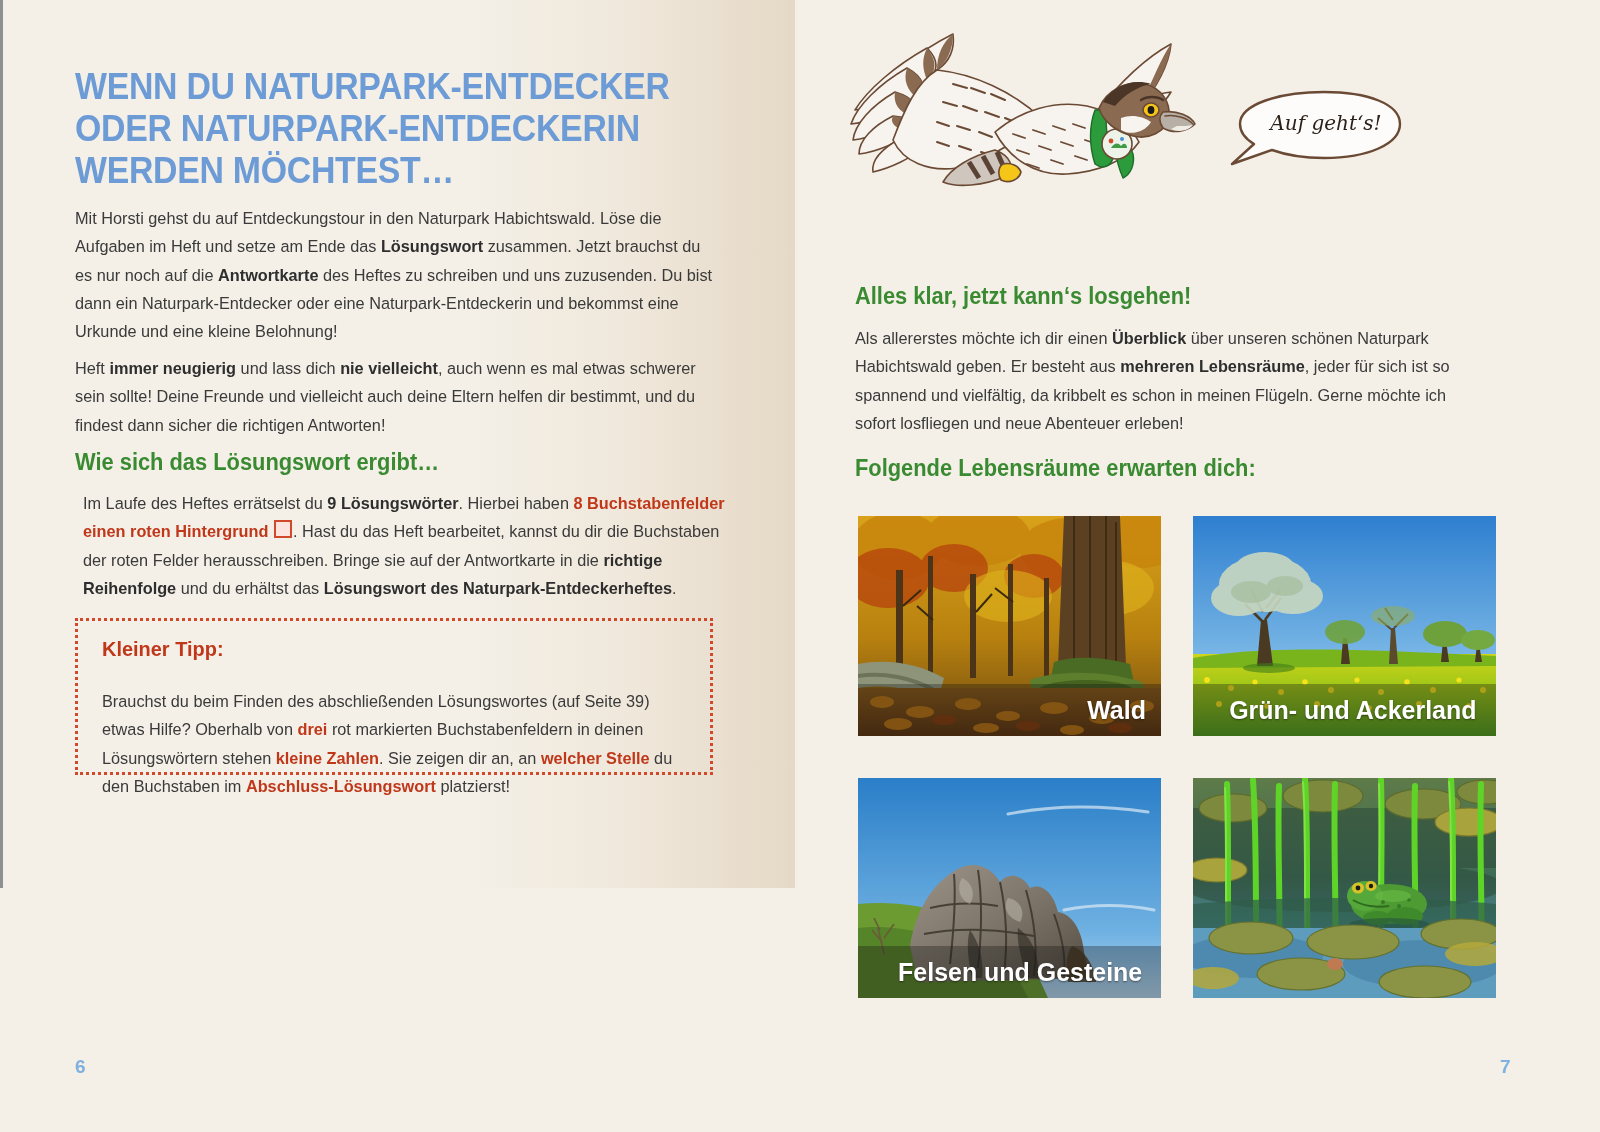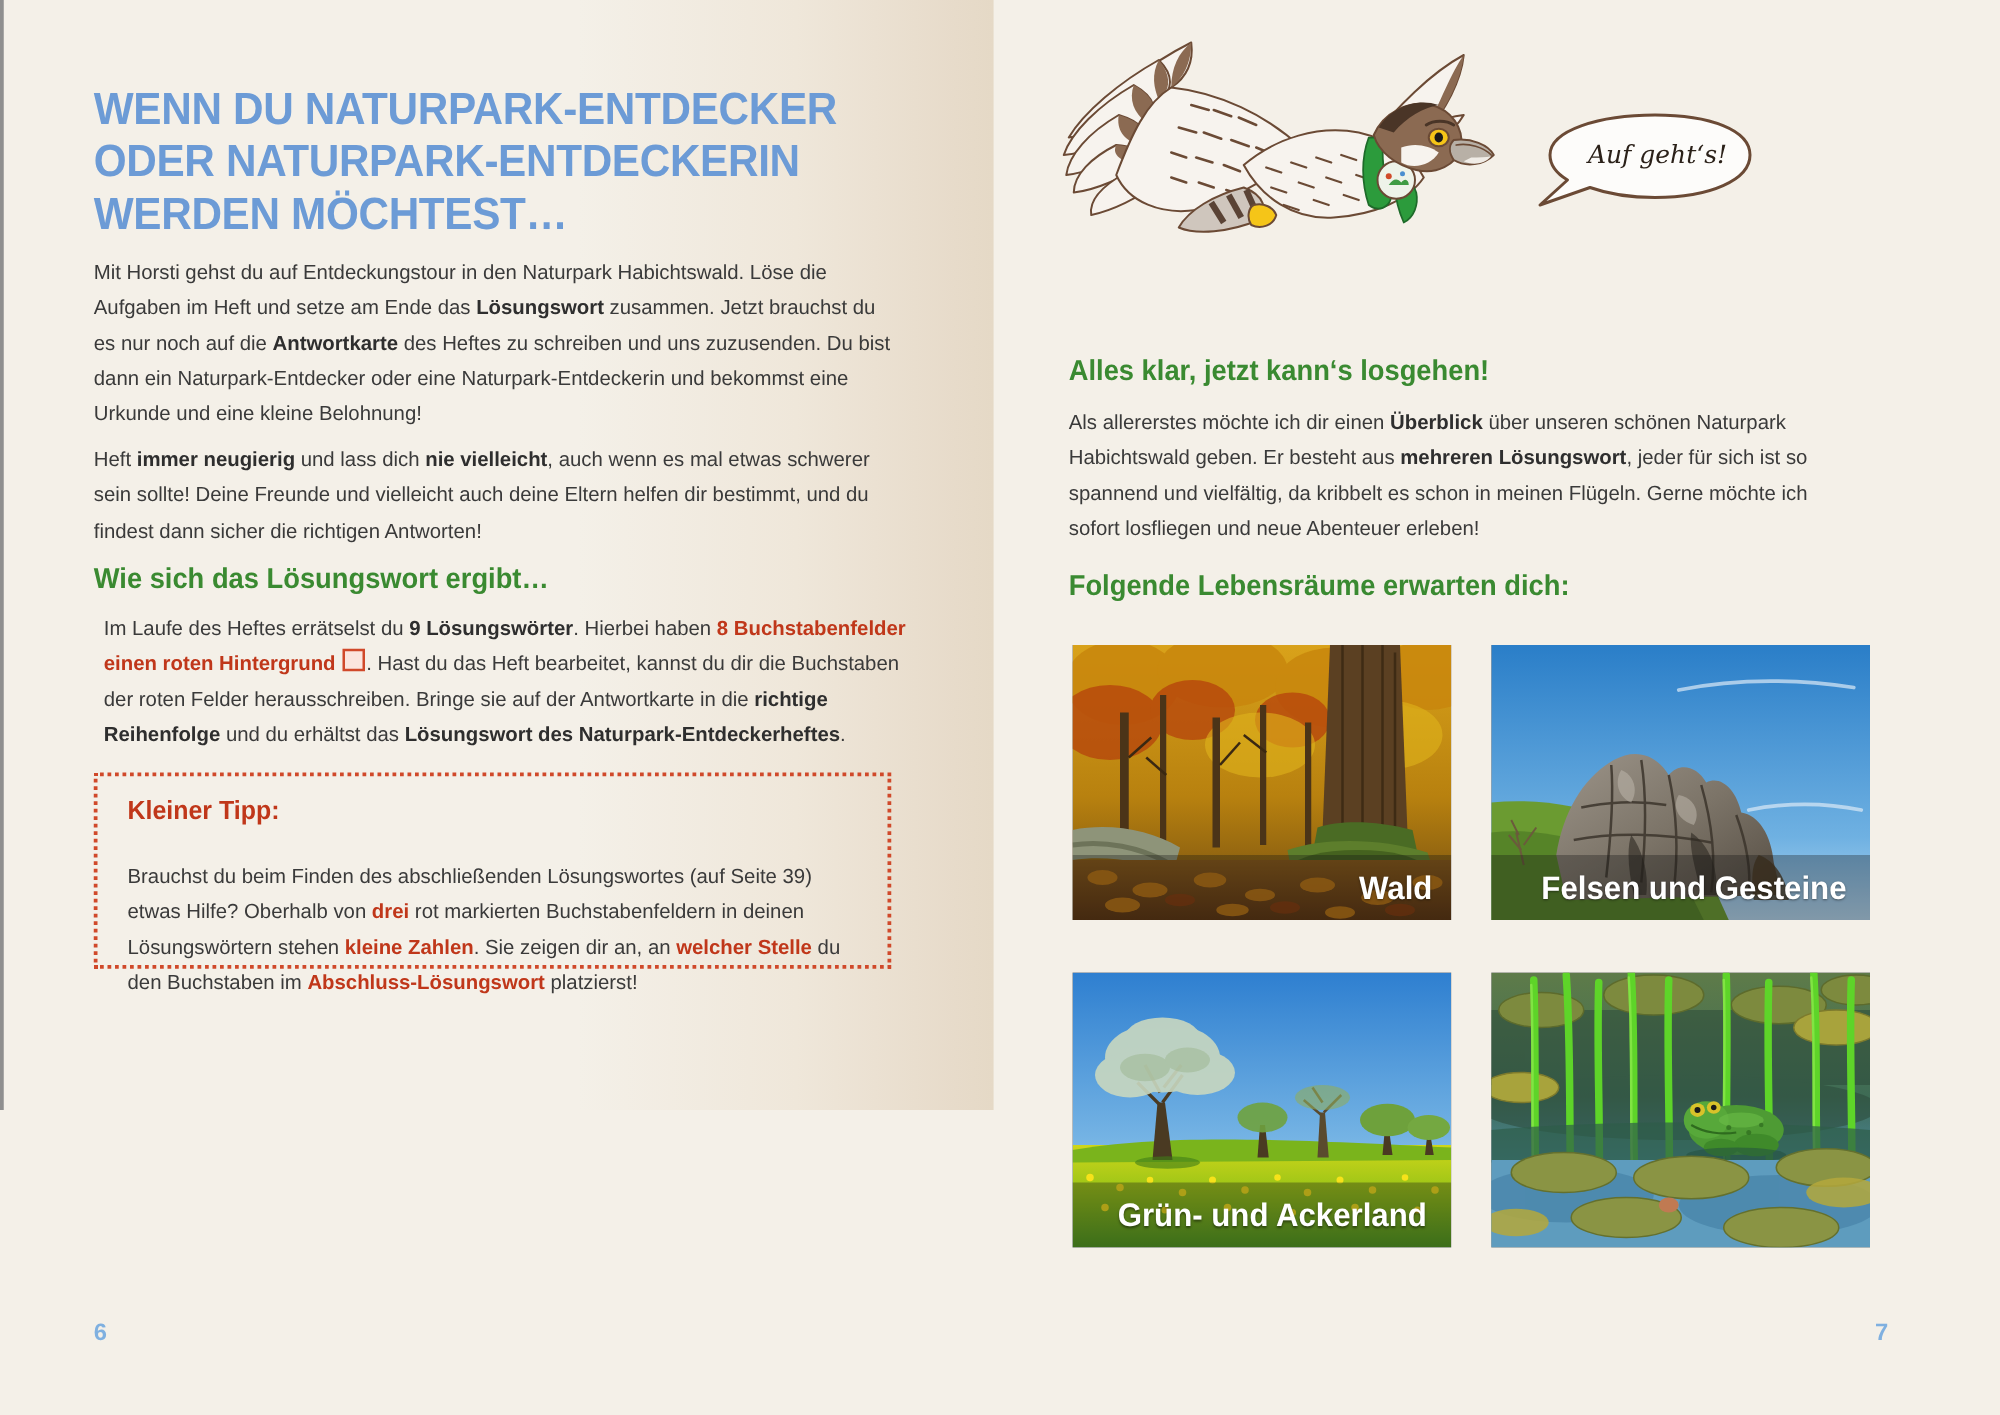--- a/index.html
+++ b/index.html
@@ -319,21 +319,21 @@
       <path d="M96 4 C140 4 172 16 172 36 C172 56 140 70 96 70 C76 70 58 67 44 62 L4 76 L26 56 C16 50 12 44 12 36 C12 16 52 4 96 4 Z" fill="#fdfcfa" stroke="#6b4a35" stroke-width="2.4" stroke-linejoin="round"></path>
     </svg>
     <div style="position:absolute;left:0;top:0;width:180px;height:70px;display:flex;align-items:center;justify-content:center;">
       <span style="font-family:'DejaVu Serif',serif;font-style:italic;font-size:20px;color:#2b2119;padding-left:16px;">Auf geht‘s!</span>
     </div>
   </div>
 
   <div class="sub-heading-green sh-alles">Alles klar, jetzt kann‘s losgehen!</div>
 
   <div class="body-text para-right">
-    <span>Als allererstes möchte ich dir einen </span><b>Überblick</b><span> über unseren schönen Naturpark Habichtswald geben. Er besteht aus </span><b>mehreren Lösungswort</b><span>, jeder für sich ist so spannend und vielfältig, da kribbelt es schon in meinen Flügeln. Gerne möchte ich sofort losfliegen und neue Abenteuer erleben!</span>
+    <span>Als allererstes möchte ich dir einen </span><b>Überblick</b><span> über unseren schönen Naturpark Habichtswald geben. Er besteht aus </span><b>mehreren Lebensräume</b><span>, jeder für sich ist so spannend und vielfältig, da kribbelt es schon in meinen Flügeln. Gerne möchte ich sofort losfliegen und neue Abenteuer erleben!</span>
   </div>
 
   <div class="sub-heading-green sh-folgende">Folgende Lebensräume erwarten dich:</div>
 
   <div class="photo-grid">
 
     <div class="photo-card">
       <svg class="photo-art" viewBox="0 0 303 220" preserveAspectRatio="none" xmlns="http://www.w3.org/2000/svg">
         <defs>
           <linearGradient id="waldSky" x1="0" y1="0" x2="0" y2="1">
@@ -412,78 +412,20 @@
         </g>
       </svg>
       <div class="photo-caption">
         <span>Wald</span>
       </div>
     </div>
 
     <div class="photo-card">
       <svg class="photo-art" viewBox="0 0 303 220" preserveAspectRatio="none" xmlns="http://www.w3.org/2000/svg">
         <defs>
-          <linearGradient id="rockSky" x1="0" y1="0" x2="0" y2="1">
-            <stop offset="0%" stop-color="#2a7ec8"></stop>
-              <stop offset="70%" stop-color="#6fb1e2"></stop>
-              <stop offset="100%" stop-color="#b6d8f0"></stop>
-          </linearGradient>
-          <linearGradient id="rockFace" x1="0" y1="0" x2="1" y2="1">
-            <stop offset="0%" stop-color="#9c9489"></stop>
-              <stop offset="50%" stop-color="#7c7468"></stop>
-              <stop offset="100%" stop-color="#544c42"></stop>
-          </linearGradient>
-        </defs>
-        <rect width="303" height="220" fill="url(#rockSky)"></rect>
-        <g stroke="#dbeaf6" stroke-width="3" fill="none" opacity="0.7" stroke-linecap="round">
-          <path d="M150 36 C190 28 236 26 290 34"></path>
-          <path d="M206 132 C236 126 266 126 296 132"></path>
-        </g>
-
-        <path d="M0 126 C60 120 120 140 170 176 L190 220 L0 220 Z" fill="#6b9b31"></path>
-        <path d="M0 150 C50 144 110 164 160 200 L170 220 L0 220 Z" fill="#568428"></path>
-
-        <path d="M52 168 C58 132 74 106 98 92 C116 82 132 88 142 104 C150 94 164 96 172 110
-                 C184 104 196 116 200 134 C214 136 224 152 226 174 L232 200 L60 204 Z" fill="url(#rockFace)"></path>
-        <g stroke="#3c352c" stroke-width="2" fill="none" opacity="0.85">
-          <path d="M96 96 C98 120 96 150 92 186"></path>
-          <path d="M120 92 C124 118 124 152 120 190"></path>
-          <path d="M142 104 C148 132 150 164 146 196"></path>
-          <path d="M168 112 C176 140 180 170 176 198"></path>
-          <path d="M196 136 C204 158 208 178 206 198"></path>
-          <path d="M72 130 C90 126 116 124 140 128"></path>
-          <path d="M66 156 C96 150 136 150 176 158"></path>
-        </g>
-        <g fill="#bdb6ab" opacity="0.55">
-          <path d="M104 100 C114 104 118 116 112 126 C102 122 98 110 104 100 Z"></path>
-          <path d="M150 120 C162 122 168 134 162 144 C150 140 144 130 150 120 Z"></path>
-        </g>
-        <g fill="#2e2922" opacity="0.6">
-          <path d="M160 150 C174 160 182 178 180 200 L168 200 C164 180 158 164 160 150 Z"></path>
-          <path d="M112 152 C122 166 126 184 124 200 L114 200 C110 182 108 164 112 152 Z"></path>
-        </g>
-
-        <g stroke="#6b5a3c" stroke-width="1.6" fill="none">
-          <path d="M26 176 l-6 -26"></path>
-            <path d="M24 164 l-10 -12"></path>
-            <path d="M26 160 l10 -14"></path>
-            <path d="M22 152 l-6 -12"></path>
-        </g>
-        <g fill="#4a3a22" opacity="0.8">
-          <path d="M214 168 C226 172 236 186 238 204 L210 204 C208 188 208 176 214 168 Z"></path>
-        </g>
-      </svg>
-      <div class="photo-caption">
-        <span>Felsen und Gesteine</span>
-      </div>
-    </div>
-
-    <div class="photo-card">
-      <svg class="photo-art" viewBox="0 0 303 220" preserveAspectRatio="none" xmlns="http://www.w3.org/2000/svg">
-        <defs>
           <linearGradient id="meadowSky" x1="0" y1="0" x2="0" y2="1">
             <stop offset="0%" stop-color="#2e7fd0"></stop>
               <stop offset="60%" stop-color="#74b3e4"></stop>
               <stop offset="100%" stop-color="#bedcf2"></stop>
           </linearGradient>
           <linearGradient id="meadowGrass" x1="0" y1="0" x2="0" y2="1">
             <stop offset="0%" stop-color="#cfd61a"></stop>
               <stop offset="40%" stop-color="#9fc617"></stop>
               <stop offset="100%" stop-color="#4f9a1e"></stop>
           </linearGradient>
@@ -551,20 +493,78 @@
           <circle cx="26" cy="188" r="3"></circle>
             <circle cx="74" cy="190" r="2.8"></circle>
             <circle cx="124" cy="188" r="3"></circle>
           <circle cx="176" cy="192" r="2.8"></circle>
             <circle cx="226" cy="188" r="3"></circle>
             <circle cx="276" cy="190" r="2.8"></circle>
         </g>
       </svg>
       <div class="photo-caption">
         <span>Grün- und Ackerland</span>
+      </div>
+    </div>
+
+    <div class="photo-card">
+      <svg class="photo-art" viewBox="0 0 303 220" preserveAspectRatio="none" xmlns="http://www.w3.org/2000/svg">
+        <defs>
+          <linearGradient id="rockSky" x1="0" y1="0" x2="0" y2="1">
+            <stop offset="0%" stop-color="#2a7ec8"></stop>
+              <stop offset="70%" stop-color="#6fb1e2"></stop>
+              <stop offset="100%" stop-color="#b6d8f0"></stop>
+          </linearGradient>
+          <linearGradient id="rockFace" x1="0" y1="0" x2="1" y2="1">
+            <stop offset="0%" stop-color="#9c9489"></stop>
+              <stop offset="50%" stop-color="#7c7468"></stop>
+              <stop offset="100%" stop-color="#544c42"></stop>
+          </linearGradient>
+        </defs>
+        <rect width="303" height="220" fill="url(#rockSky)"></rect>
+        <g stroke="#dbeaf6" stroke-width="3" fill="none" opacity="0.7" stroke-linecap="round">
+          <path d="M150 36 C190 28 236 26 290 34"></path>
+          <path d="M206 132 C236 126 266 126 296 132"></path>
+        </g>
+
+        <path d="M0 126 C60 120 120 140 170 176 L190 220 L0 220 Z" fill="#6b9b31"></path>
+        <path d="M0 150 C50 144 110 164 160 200 L170 220 L0 220 Z" fill="#568428"></path>
+
+        <path d="M52 168 C58 132 74 106 98 92 C116 82 132 88 142 104 C150 94 164 96 172 110
+                 C184 104 196 116 200 134 C214 136 224 152 226 174 L232 200 L60 204 Z" fill="url(#rockFace)"></path>
+        <g stroke="#3c352c" stroke-width="2" fill="none" opacity="0.85">
+          <path d="M96 96 C98 120 96 150 92 186"></path>
+          <path d="M120 92 C124 118 124 152 120 190"></path>
+          <path d="M142 104 C148 132 150 164 146 196"></path>
+          <path d="M168 112 C176 140 180 170 176 198"></path>
+          <path d="M196 136 C204 158 208 178 206 198"></path>
+          <path d="M72 130 C90 126 116 124 140 128"></path>
+          <path d="M66 156 C96 150 136 150 176 158"></path>
+        </g>
+        <g fill="#bdb6ab" opacity="0.55">
+          <path d="M104 100 C114 104 118 116 112 126 C102 122 98 110 104 100 Z"></path>
+          <path d="M150 120 C162 122 168 134 162 144 C150 140 144 130 150 120 Z"></path>
+        </g>
+        <g fill="#2e2922" opacity="0.6">
+          <path d="M160 150 C174 160 182 178 180 200 L168 200 C164 180 158 164 160 150 Z"></path>
+          <path d="M112 152 C122 166 126 184 124 200 L114 200 C110 182 108 164 112 152 Z"></path>
+        </g>
+
+        <g stroke="#6b5a3c" stroke-width="1.6" fill="none">
+          <path d="M26 176 l-6 -26"></path>
+            <path d="M24 164 l-10 -12"></path>
+            <path d="M26 160 l10 -14"></path>
+            <path d="M22 152 l-6 -12"></path>
+        </g>
+        <g fill="#4a3a22" opacity="0.8">
+          <path d="M214 168 C226 172 236 186 238 204 L210 204 C208 188 208 176 214 168 Z"></path>
+        </g>
+      </svg>
+      <div class="photo-caption">
+        <span>Felsen und Gesteine</span>
       </div>
     </div>
 
     <div class="photo-card">
       <svg class="photo-art" viewBox="0 0 303 220" preserveAspectRatio="none" xmlns="http://www.w3.org/2000/svg">
         <defs>
           <linearGradient id="pondWater" x1="0" y1="0" x2="0" y2="1">
             <stop offset="0%" stop-color="#5e7b49"></stop>
               <stop offset="45%" stop-color="#3e6b55"></stop>
             <stop offset="75%" stop-color="#4d8aa8"></stop>

